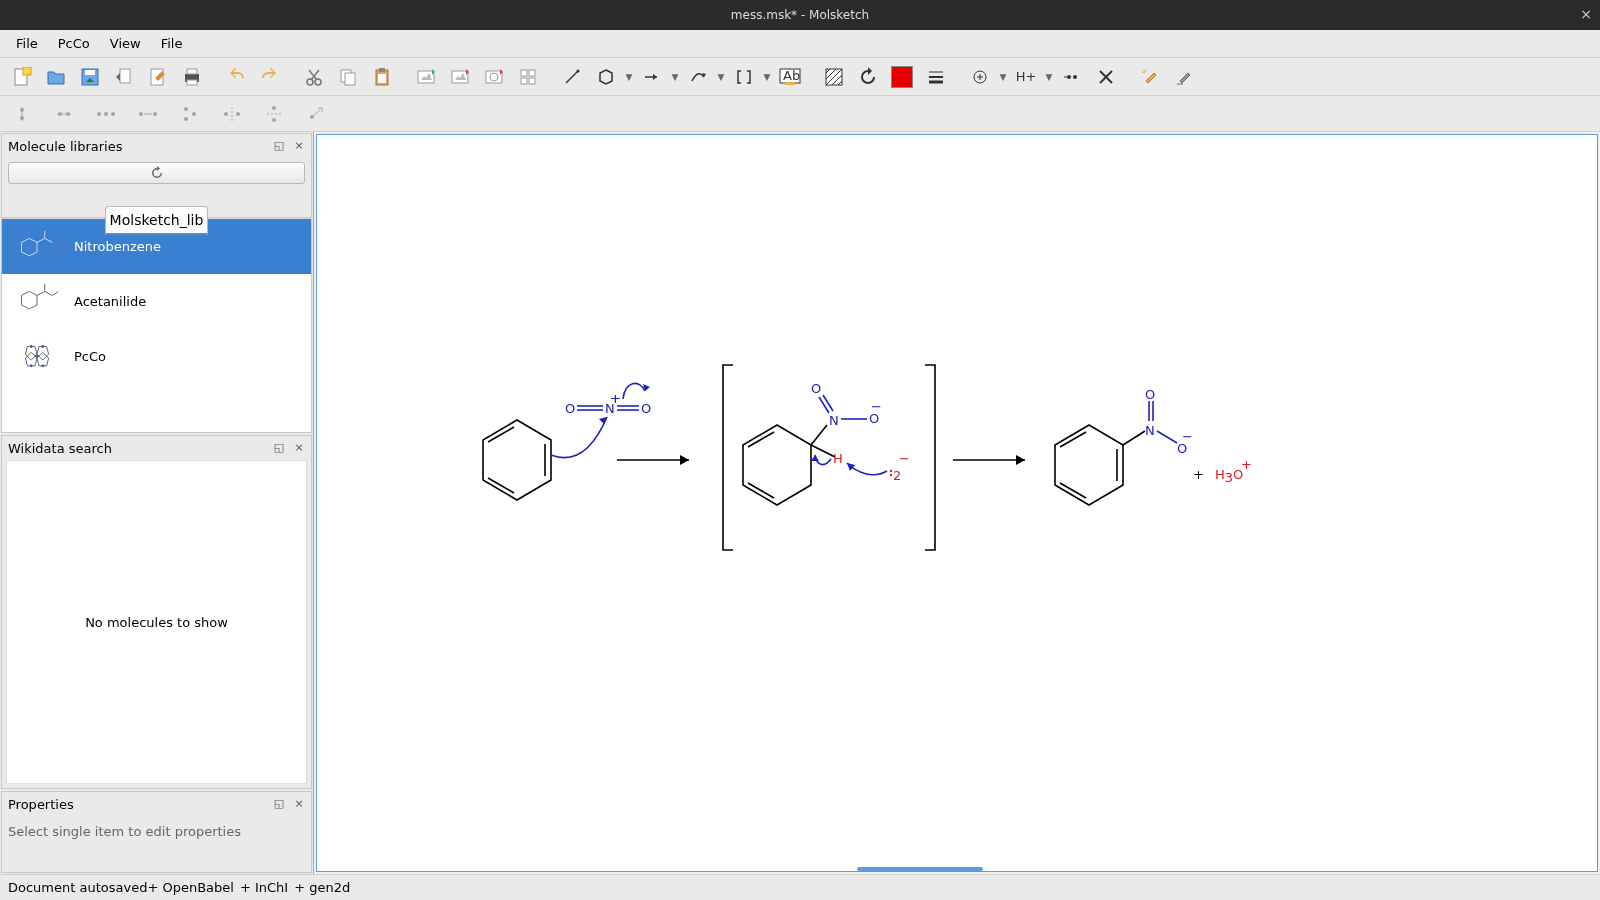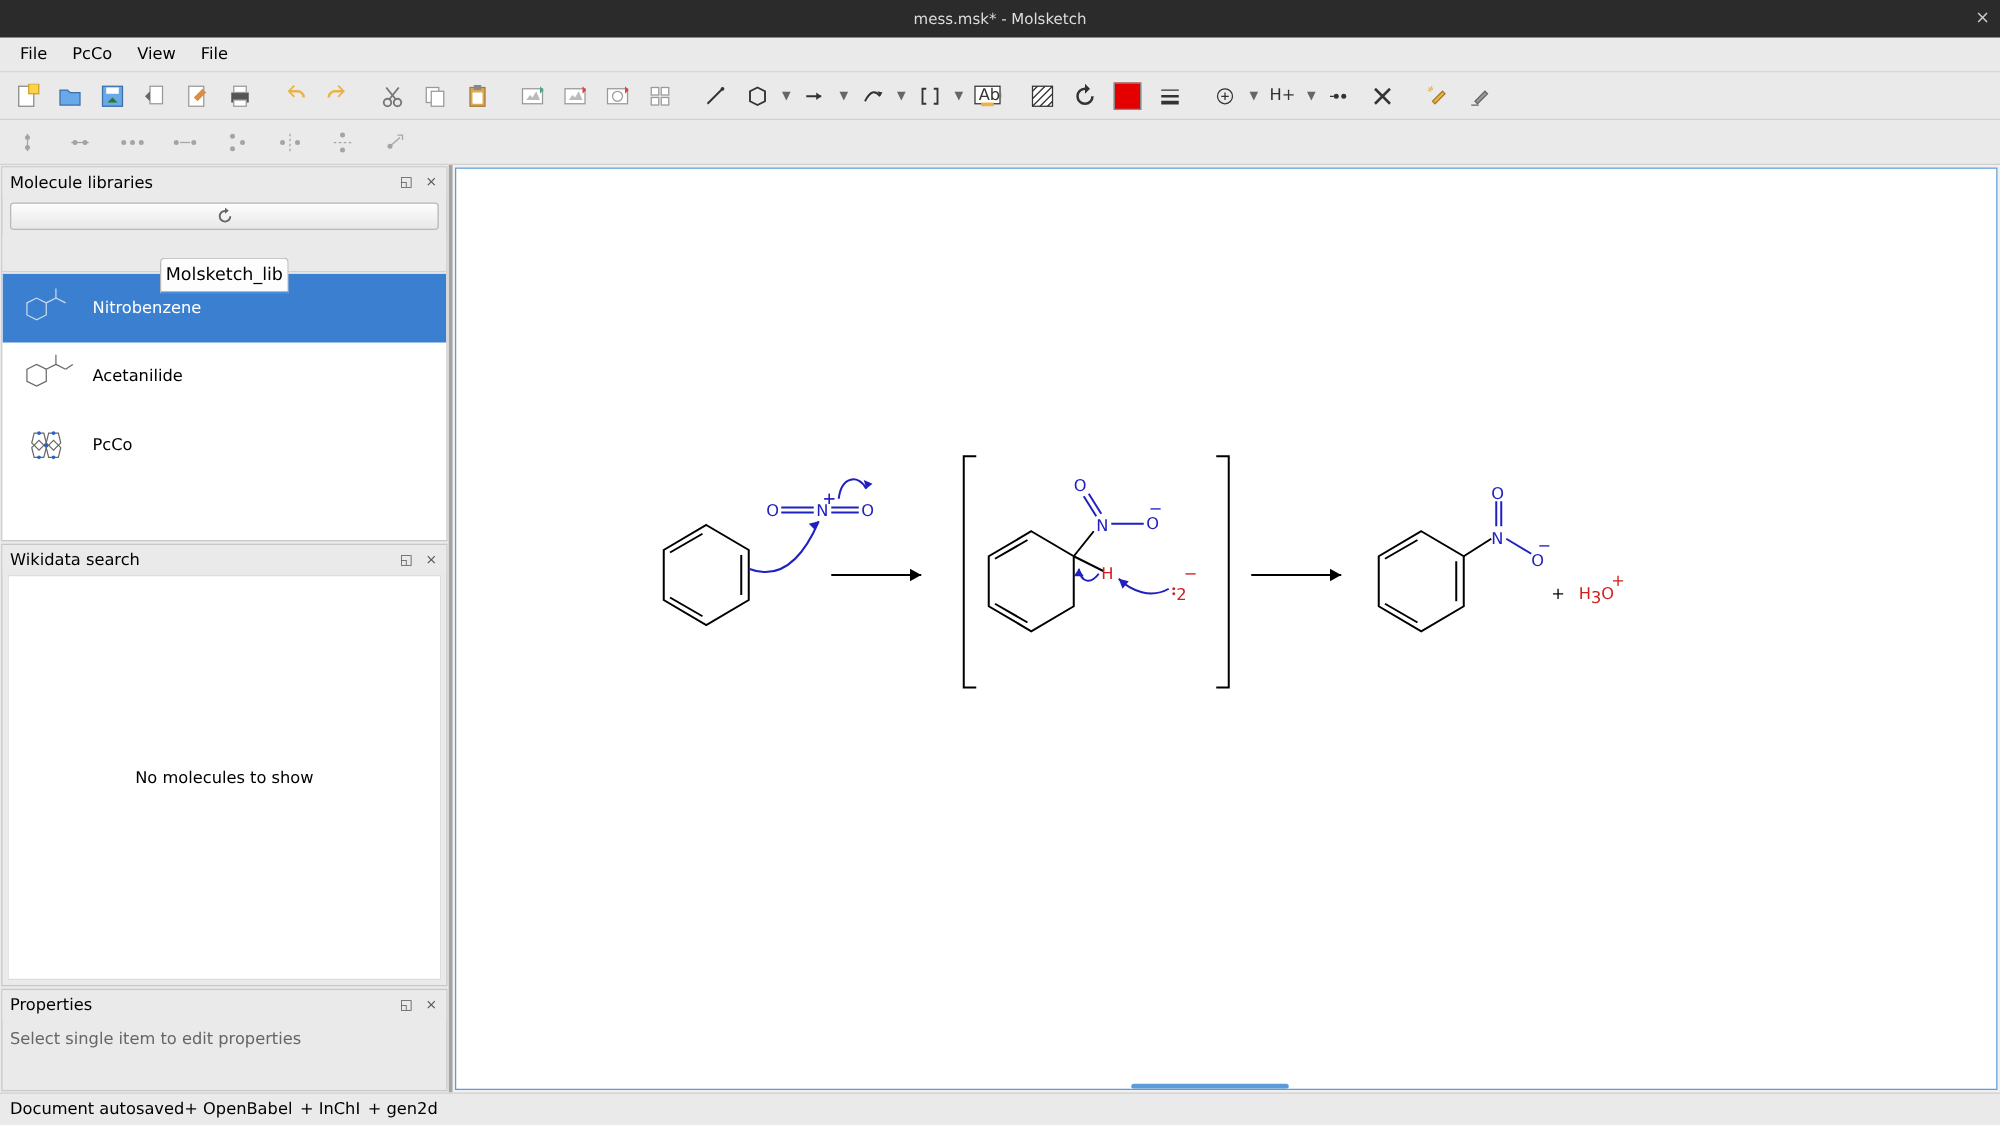--- a/index.html
+++ b/index.html
@@ -10,21 +10,21 @@
 .menubar{height:28px;background:#eaeaea;border-bottom:1px solid #d0d0d0;display:flex;align-items:center;padding:0 6px}
 .menubar .mitem{padding:4px 10px;cursor:pointer;border-radius:3px}
 .toolbar{height:38px;background:#eaeaea;border-bottom:1px solid #d0d0d0;display:flex;align-items:center;padding:0 6px;gap:2px}
 .toolbar .tbtn{width:32px;height:32px;display:flex;align-items:center;justify-content:center;cursor:pointer;border-radius:3px;color:#444}
 .toolbar .sep{width:8px}
 .toolbar .dd{width:10px;font-size:9px;color:#666;display:flex;align-items:center;justify-content:center;cursor:pointer}
 .colorswatch{width:22px;height:22px;background:#e40000;border:1px solid #888}
 .toolbar2{height:36px;background:#eaeaea;border-bottom:1px solid #d0d0d0;display:flex;align-items:center;padding:0 6px;gap:10px}
 .toolbar2 .tbtn{width:32px;height:28px;display:flex;align-items:center;justify-content:center;cursor:pointer;color:#777;opacity:.6}
 .main{flex:1;display:flex;min-height:0}
-.leftcol{width:362px;display:flex;flex-direction:column;background:#eaeaea;border-right:3px solid #a3a3a3}
+.leftcol{width:314px;display:flex;flex-direction:column;background:#eaeaea;border-right:1px solid #a3a3a3}
 .panel{display:flex;flex-direction:column;border:1px solid #c8c8c8;margin:1px}
 .panel-hdr{height:24px;background:#eaeaea;display:flex;align-items:center;padding:0 6px;font-size:13px;position:relative}
 .panel-hdr .wctrls{position:absolute;right:4px;top:3px;display:flex;gap:4px}
 .panel-hdr .wctrls span{width:16px;height:16px;display:flex;align-items:center;justify-content:center;cursor:pointer;font-size:11px;color:#555}
 .refresh-bar{margin:4px 6px;height:22px;border:1px solid #b8b8b8;border-radius:3px;background:linear-gradient(#fdfdfd,#e8e8e8);display:flex;align-items:center;justify-content:center;cursor:pointer}
 .tabrow{display:flex;justify-content:center;border-bottom:1px solid #c8c8c8;background:#eaeaea}
 .tabrow .tab{padding:5px 4px;border:1px solid #b8b8b8;border-bottom:2px solid #4a90d9;background:#fdfdfd;border-radius:4px 4px 0 0;position:relative;top:18px;font-size:14px}
 .liblist{flex:1;background:#fff;overflow-y:auto;border-top:1px solid #ddd}
 .librow{display:flex;align-items:center;height:55px;padding:0 6px;border-bottom:0px solid #f0f0f0;gap:8px;cursor:pointer}
 .librow.sel{background:#3b7fd1;color:#fff}

